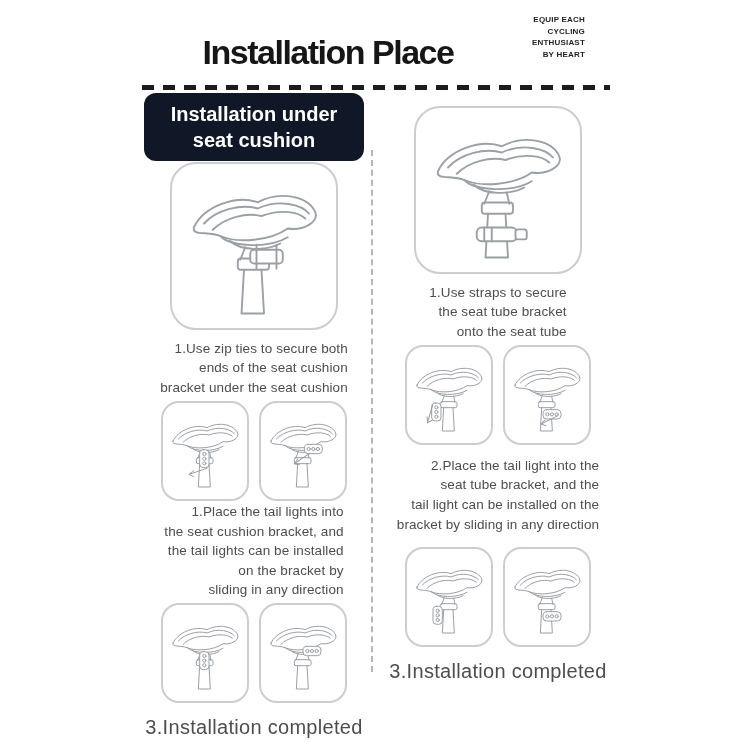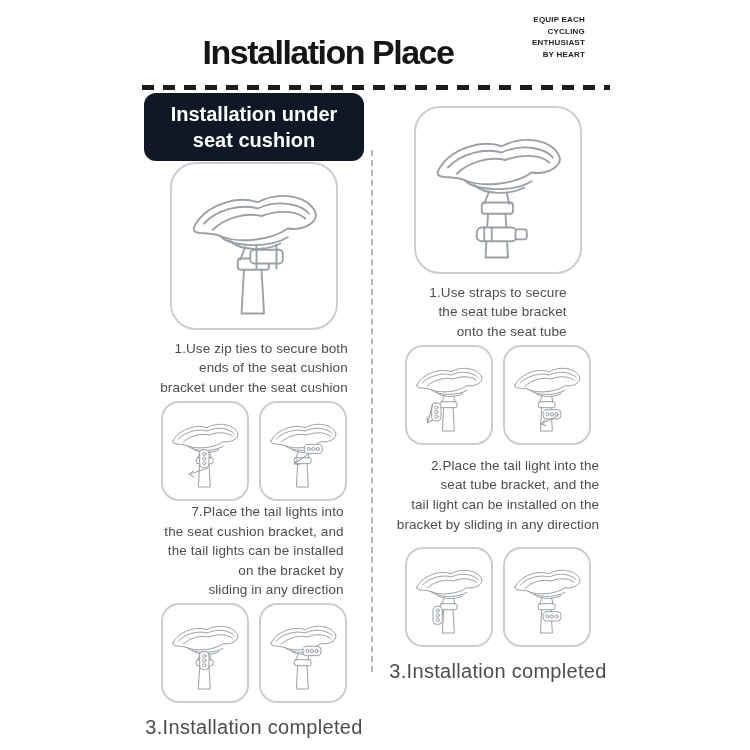--- a/index.html
+++ b/index.html
@@ -125,21 +125,21 @@
         </div>
         <div class="fig-small">
           <svg class="art" viewBox="0 0 120 120">
             <use href="#g-saddle"></use>
             <use href="#g-light-h" transform="translate(62,50)"></use>
             <use href="#g-arrow" transform="translate(44,80) rotate(-16)"></use>
           </svg>
         </div>
       </div>
       <div class="slot-step slot-step2">
-        <p class="step">7.Place the tail lights into
+        <p class="step">1.Place the tail lights into
 the seat cushion bracket, and
 the tail lights can be installed
 on the bracket by
 sliding in any direction</p>
       </div>
       <div class="slot-fig-row slot-fig-row2">
         <div class="fig-small">
           <svg class="art" viewBox="0 0 120 120">
             <use href="#g-saddle"></use>
             <use href="#g-light-v" transform="translate(52,58)"></use>

